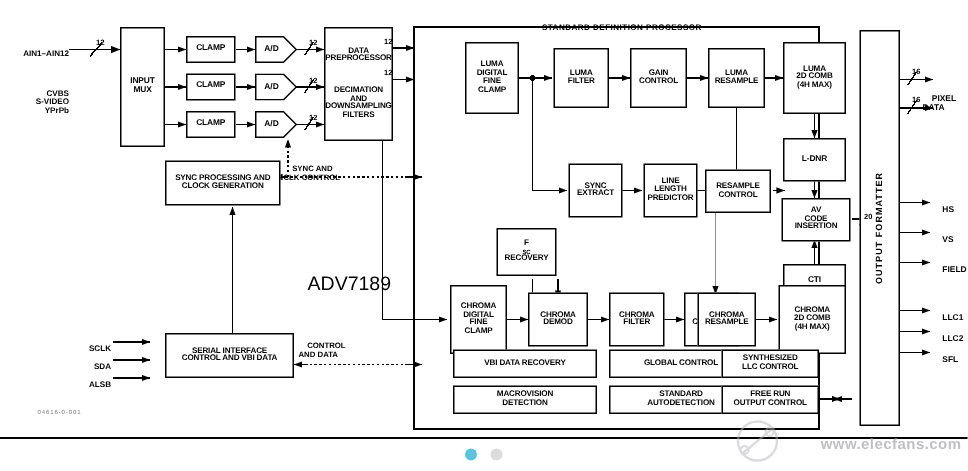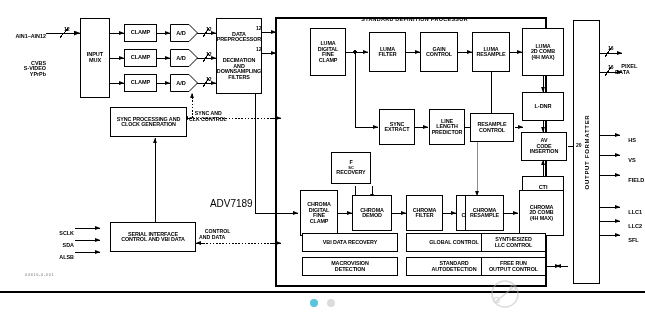--- a/index.html
+++ b/index.html
@@ -417,21 +417,21 @@
   <div class="lbl r" style="left:38px;top:225px;width:36px;font-size:5.4px;">
     <span>SCLK</span>
   </div>
   <div class="lbl r" style="left:38px;top:237px;width:36px;font-size:5.4px;">
     <span>SDA</span>
   </div>
   <div class="lbl r" style="left:38px;top:249px;width:36px;font-size:5.4px;">
     <span>ALSB</span>
   </div>
 
-  <div class="lbl c" style="left:186px;top:188px;width:80px;font-size:10px;font-weight:normal;">
+  <div class="lbl c" style="left:186px;top:168px;width:80px;font-size:13px;font-weight:normal;">
     <span>ADV7189</span>
   </div>
 
   <div class="vert" style="left:573px;top:20px;width:27px;height:264px;">
     <div class="vtxt" style="font-size:6px;">
       <span>OUTPUT FORMATTER</span>
     </div>
   </div>
 
   <div class="lbl c" style="left:600px;top:41px;width:16px;font-size:5px;">
@@ -472,15 +472,16 @@
     <div class="dot" style="background: rgb(220, 220, 220);"></div>
   </div>
 
   <svg id="wmlogo" viewBox="0 0 44 30">
     <circle cx="22" cy="16" r="13" fill="none" stroke="#b9b9be" stroke-width="1.6"></circle>
     <line x1="11" y1="25" x2="33" y2="7" stroke="#b9b9be" stroke-width="1.6"></line>
     <circle cx="13.5" cy="22" r="2.6" fill="none" stroke="#b9b9be" stroke-width="1.4"></circle>
     <circle cx="30" cy="10" r="2.6" fill="none" stroke="#b9b9be" stroke-width="1.4"></circle>
   </svg>
   <div id="wm">
+    <span class="url">www.elecfans.com</span>
   </div>
 
 </div>
 
 </body></html>

